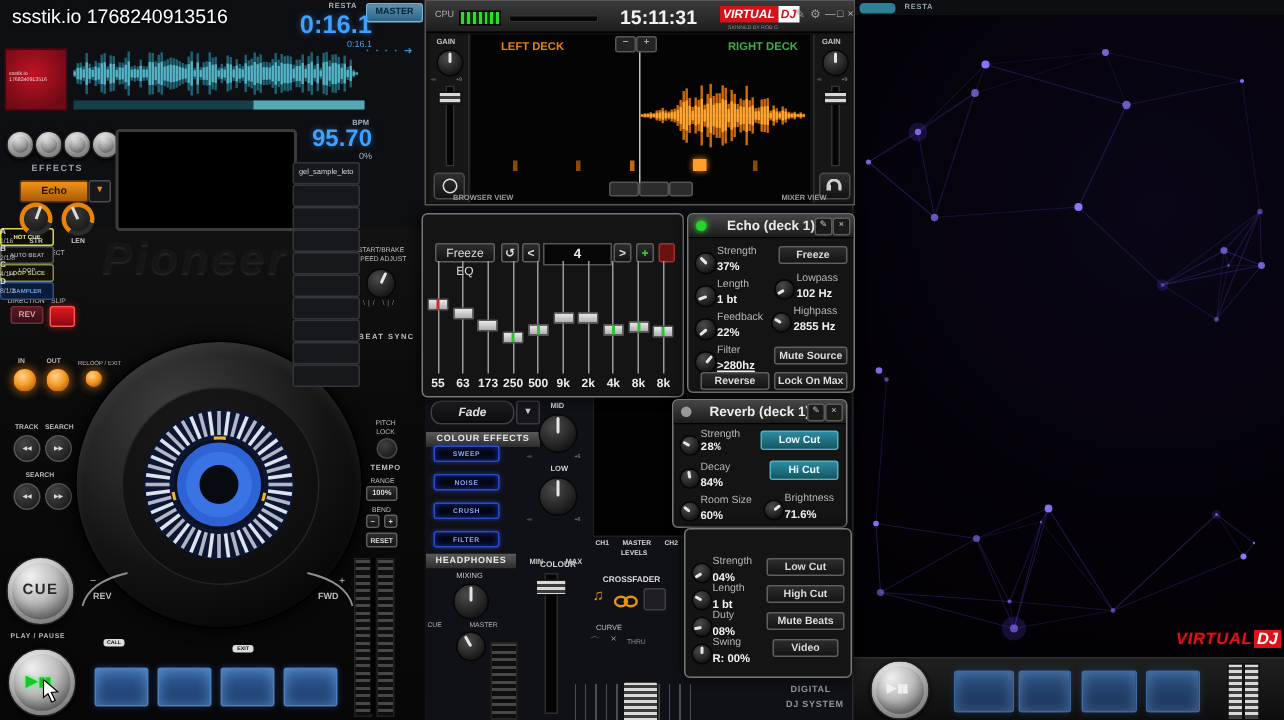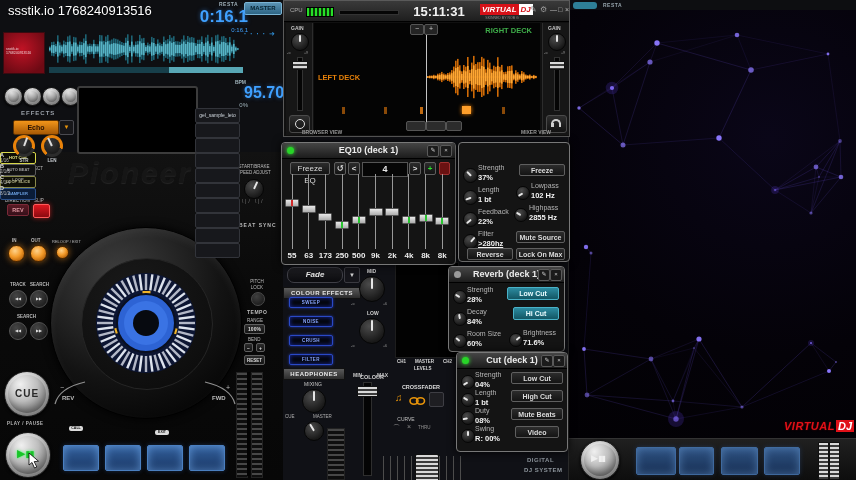--- a/index.html
+++ b/index.html
@@ -497,21 +497,21 @@
           <rect x="188" y="14.4" width="1.6" height="5.2" fill="#1d6373"></rect>
           <rect x="188" y="15.6" width="1.6" height="2.9" fill="#56b4c6"></rect>
           <rect x="190" y="15.9" width="1.6" height="2.2" fill="#1d6373"></rect>
           <rect x="190" y="16.4" width="1.6" height="1.2" fill="#56b4c6"></rect>
         </svg></div>
     <div class="abs" style="left:49px;top:67px;width:194px;height:6px;background:#173f4a;">
       <div class="abs" style="left:62%;top:0;width:38%;height:100%;background:#58a7b5;"></div>
     </div>
 
     <div class="abs t5" style="left:222px;top:79px;width:24px;text-align:right;color:#9fb3bb;font-weight:bold;">BPM</div>
-    <div class="abs b" style="left:196px;top:84px;width:52px;text-align:left;font-size:16px;color:#3fa0fe;text-shadow:0 0 4px rgba(60,150,255,.5);padding-left:48px;">95.70</div>
+    <div class="abs b" style="left:196px;top:84px;width:52px;text-align:right;font-size:16px;color:#3fa0fe;text-shadow:0 0 4px rgba(60,150,255,.5);">95.70</div>
     <div class="abs t6" style="left:228px;top:102px;width:20px;text-align:right;color:#9fb3bb;">0%</div>
 
     <div class="metal" style="left:4px;top:87px;width:17px;height:17px;"></div>
     <div class="metal" style="left:23px;top:87px;width:17px;height:17px;"></div>
     <div class="metal" style="left:42px;top:87px;width:17px;height:17px;"></div>
     <div class="metal" style="left:61px;top:87px;width:17px;height:17px;"></div>
 
     <div class="abs" style="left:77px;top:86px;width:117px;height:64px;background:#000;border:2px solid #3c3c3c;border-radius:3px;"></div>
 
     <div class="abs t6 b" style="left:21px;top:110px;color:#9aa0a8;letter-spacing:1px;">EFFECTS</div>
@@ -589,21 +589,21 @@
       <div class="abs" style="left:3px;top:92px;width:19px;height:16px;background:linear-gradient(#2e2e2e,#121212);border:1px solid #4a4a4a;border-radius:3px;">
         <div class="hp" style="position:absolute;left:4px;top:3px;">
             <i></i>
             <b class="l"></b>
             <b class="r"></b>
           </div>
       </div>
     </div>
 
     <div class="abs" style="left:30px;top:22px;width:226px;height:112px;background:#040404;">
-      <div class="abs t75 b" style="left:4px;top:3px;color:#e8820a;margin-top:47px;">LEFT DECK</div>
+      <div class="abs t75 b" style="left:20px;top:3px;color:#e8820a;">LEFT DECK</div>
       <div class="abs t75 b" style="right:8px;top:3px;color:#3fae4a;">RIGHT DECK</div>
       <div class="abs ctr" style="left:96px;top:1px;width:12px;height:9px;background:#242424;border:1px solid #555;border-radius:2px;color:#ccc;font-size:7px;line-height:8px;">−</div>
       <div class="abs ctr" style="left:110px;top:1px;width:12px;height:9px;background:#242424;border:1px solid #555;border-radius:2px;color:#ccc;font-size:7px;line-height:8px;">+</div>
       <div class="abs" style="left:112px;top:12px;width:1px;height:92px;background:rgba(230,230,230,.85);"></div>
       <div class="abs" id="wave-orange" style="left:113px;top:26px;width:110px;height:56px;"><svg width="110" height="56">
             <rect x="0" y="27.4" width="110" height="1.2" fill="#7a3a00"></rect>
             <rect x="0" y="27.1" width="1.6" height="1.9" fill="#d06a06"></rect>
             <rect x="0" y="27.5" width="1.6" height="1.0" fill="#ffa733"></rect>
             <rect x="2" y="26.5" width="1.6" height="2.9" fill="#d06a06"></rect>
             <rect x="2" y="27.2" width="1.6" height="1.6" fill="#ffa733"></rect>
@@ -722,26 +722,20 @@
       <div class="abs" style="left:92px;top:98px;width:18px;height:8px;background:#2c2c2c;border:1px solid #555;border-radius:2px;"></div>
       <div class="abs" style="left:112px;top:98px;width:18px;height:8px;background:#2c2c2c;border:1px solid #555;border-radius:2px;"></div>
       <div class="abs" style="left:132px;top:98px;width:14px;height:8px;background:#2c2c2c;border:1px solid #555;border-radius:2px;"></div>
     </div>
 
     <div class="abs t5" style="left:18px;top:128px;color:#9a9a9a;font-weight:bold;">BROWSER VIEW</div>
     <div class="abs t5" style="right:18px;top:128px;color:#9a9a9a;font-weight:bold;">MIXER VIEW</div>
   </div>
 
   <div class="panel" id="eq-panel" style="left:281px;top:142px;width:175px;height:123px;z-index:6;">
-    <div class="ptitle">
-      <span class="dot"></span>
-      <span>EQ10 (deck 1)</span>
-      <span class="tbtn" style="right:16px;">✎</span>
-      <span class="tbtn" style="right:3px;">×</span>
-    </div>
     <div class="btn t8" style="left:8px;top:19px;width:40px;height:13px;line-height:12px;font-weight:normal;">Freeze EQ</div>
     <div class="btn t8" style="left:52px;top:19px;width:12px;height:13px;line-height:12px;">↺</div>
     <div class="btn t8" style="left:66px;top:19px;width:12px;height:13px;line-height:12px;">&lt;</div>
     <div class="abs ctr" style="left:80px;top:19px;width:44px;height:13px;background:#060606;border:1px solid #555;color:#e8e8e8;font-size:9px;line-height:13px;font-weight:bold;">4</div>
     <div class="btn t8" style="left:127px;top:19px;width:12px;height:13px;line-height:12px;">&gt;</div>
     <div class="btn t8" style="left:142px;top:19px;width:12px;height:13px;line-height:11px;color:#2ee02e;">+</div>
     <div class="btn" style="left:157px;top:19px;width:11px;height:13px;background:#6a1212;border-color:#a03030;"></div>
     <div class="abs" id="eq-body" style="left:0;top:0;width:175px;height:123px;">
         <div class="eq-track" style="left: 9.5px;"></div>
         <div class="eq-handle" style="left: 3px; top: 55.79px;">
@@ -782,20 +776,26 @@
         <div class="eq-label" style="left: 134.6px;">8k</div>
         <div class="eq-track" style="left: 159.8px;"></div>
         <div class="eq-handle" style="left: 153.3px; top: 73.88px;">
           <span class="mark green"></span>
         </div>
         <div class="eq-label" style="left: 151.3px;">8k</div>
       </div>
   </div>
 
   <div class="panel" id="echo-panel" style="left:458px;top:142px;width:112px;height:120px;z-index:6;">
+    <div class="ptitle">
+      <span class="dot"></span>
+      <span>Echo (deck 1)</span>
+      <span class="tbtn" style="right:14px;">✎</span>
+      <span class="tbtn" style="right:2px;">×</span>
+    </div>
     <div class="knob" style="left:4px;top:25px;width:13px;height:13px;--rot:-45deg;">
         <span class="ptr"></span>
       </div>
     <div class="plabel" style="left:19px;top:21px;">Strength</div>
     <div class="pvalue" style="left:19px;top:30px;">37%</div>
     <div class="knob" style="left:4px;top:47px;width:13px;height:13px;--rot:-110deg;">
         <span class="ptr"></span>
       </div>
     <div class="plabel" style="left:19px;top:43px;">Length</div>
     <div class="pvalue" style="left:19px;top:52px;">1 bt</div>
@@ -830,47 +830,41 @@
     <div class="ptitle">
       <span class="dot gray"></span>
       <span>Reverb (deck 1)</span>
       <span class="tbtn" style="right:14px;">✎</span>
       <span class="tbtn" style="right:2px;">×</span>
     </div>
     <div class="knob" style="left:4px;top:23px;width:12px;height:12px;--rot:-60deg;">
         <span class="ptr"></span>
       </div>
     <div class="plabel" style="left:18px;top:19px;">Strength</div>
-    <div class="pvalue" style="left:18px;top:28px;">28%</div>
+    <div class="pvalue" style="left:18px;top:28px;font-family:Liberation Mono, monospace;">28%</div>
     <div class="knob" style="left:4px;top:45px;width:12px;height:12px;--rot:-10deg;">
         <span class="ptr"></span>
       </div>
     <div class="plabel" style="left:18px;top:41px;">Decay</div>
     <div class="pvalue" style="left:18px;top:50px;">84%</div>
     <div class="knob" style="left:4px;top:67px;width:12px;height:12px;--rot:-50deg;">
         <span class="ptr"></span>
       </div>
     <div class="plabel" style="left:18px;top:63px;">Room Size</div>
     <div class="pvalue" style="left:18px;top:72px;">60%</div>
     <div class="btn teal t7" style="left:58px;top:20px;width:52px;height:13px;line-height:12px;">Low Cut</div>
     <div class="btn teal t7" style="left:64px;top:40px;width:46px;height:13px;line-height:12px;">Hi Cut</div>
     <div class="knob" style="left:60px;top:66px;width:12px;height:12px;--rot:50deg;">
         <span class="ptr"></span>
       </div>
     <div class="plabel" style="left:74px;top:62px;">Brightness</div>
     <div class="pvalue" style="left:74px;top:71px;">71.6%</div>
   </div>
 
   <div class="panel" id="cut-panel" style="left:456px;top:352px;width:112px;height:100px;z-index:6;">
-    <div class="ptitle">
-      <span class="dot"></span>
-      <span>Cut (deck 1)</span>
-      <span class="tbtn" style="right:14px;">✎</span>
-      <span class="tbtn" style="right:2px;">×</span>
-    </div>
     <div class="knob" style="left:4px;top:22px;width:12px;height:12px;--rot:-120deg;">
         <span class="ptr"></span>
       </div>
     <div class="plabel" style="left:18px;top:18px;">Strength</div>
     <div class="pvalue" style="left:18px;top:27px;">04%</div>
     <div class="knob" style="left:4px;top:40px;width:12px;height:12px;--rot:-60deg;">
         <span class="ptr"></span>
       </div>
     <div class="plabel" style="left:18px;top:36px;">Length</div>
     <div class="pvalue" style="left:18px;top:45px;">1 bt</div>

